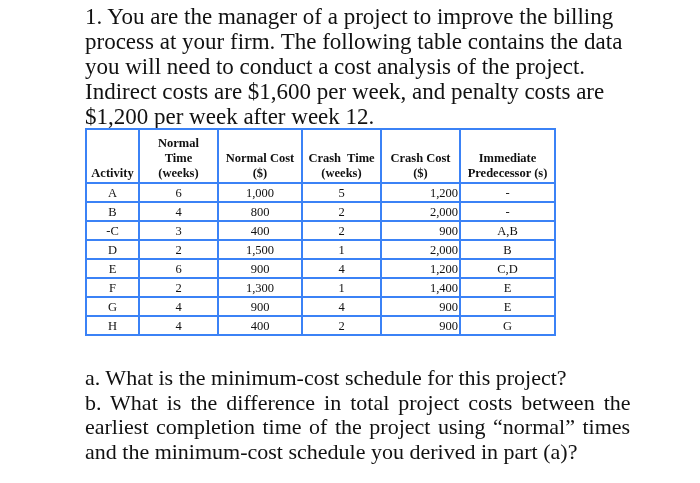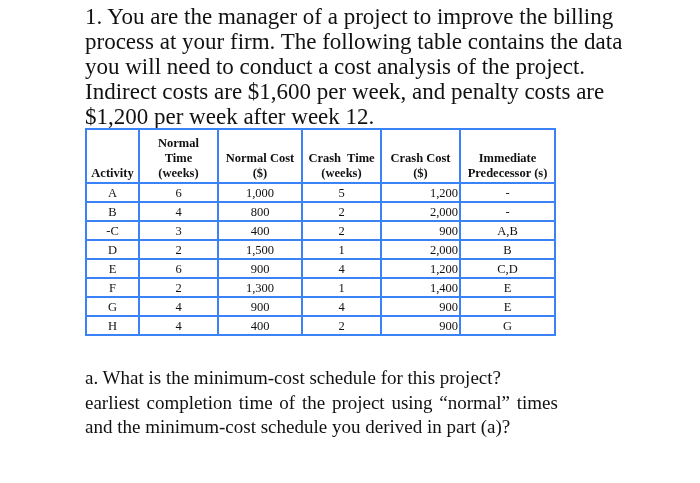--- a/index.html
+++ b/index.html
@@ -16,21 +16,21 @@
   table.data thead tr { height: 54px; }
   table.data td { text-align: center; }
   table.data td.num-right { text-align: right; padding-right: 1px; }
   .c-act { width: 47px; margin-left: 28px; }
   .c-nt  { width: 73px; }
   .c-nc  { width: 78px; }
   .c-ct  { width: 73px; }
   .c-cc  { width: 73px; }
   .c-pre { width: 89px; }
   .questions { position: absolute; left: 85px; top: 366px; width: 520px;
-               font-size: 19px; line-height: 24.5px; }
+               font-size: 22px; line-height: 24.5px; }
   .questions .line { display: block; white-space: nowrap; }
 </style>
 </head>
 <body>
 
 <div class="intro">
   <span class="line">1. You are the manager of a project to improve the billing</span>
   <span class="line">process at your firm. The following table contains the data</span>
   <span class="line">you will need to conduct a cost analysis of the project.</span>
   <span class="line">Indirect costs are $1,600 per week, and penalty costs are</span>
@@ -127,15 +127,16 @@
       <td>400</td>
       <td>2</td>
       <td class="num-right">900</td>
       <td>G</td>
     </tr>
   </tbody>
 </table>
 
 <div class="questions">
   <span class="line">a. What is the minimum-cost schedule for this project?</span>
+  <span class="line" style="word-spacing:3.5px">b. What is the difference in total project costs between the</span>
   <span class="line" style="word-spacing:2px">earliest completion time of the project using “normal” times</span>
   <span class="line">and the minimum-cost schedule you derived in part (a)?</span>
 </div>
 
 </body></html>

